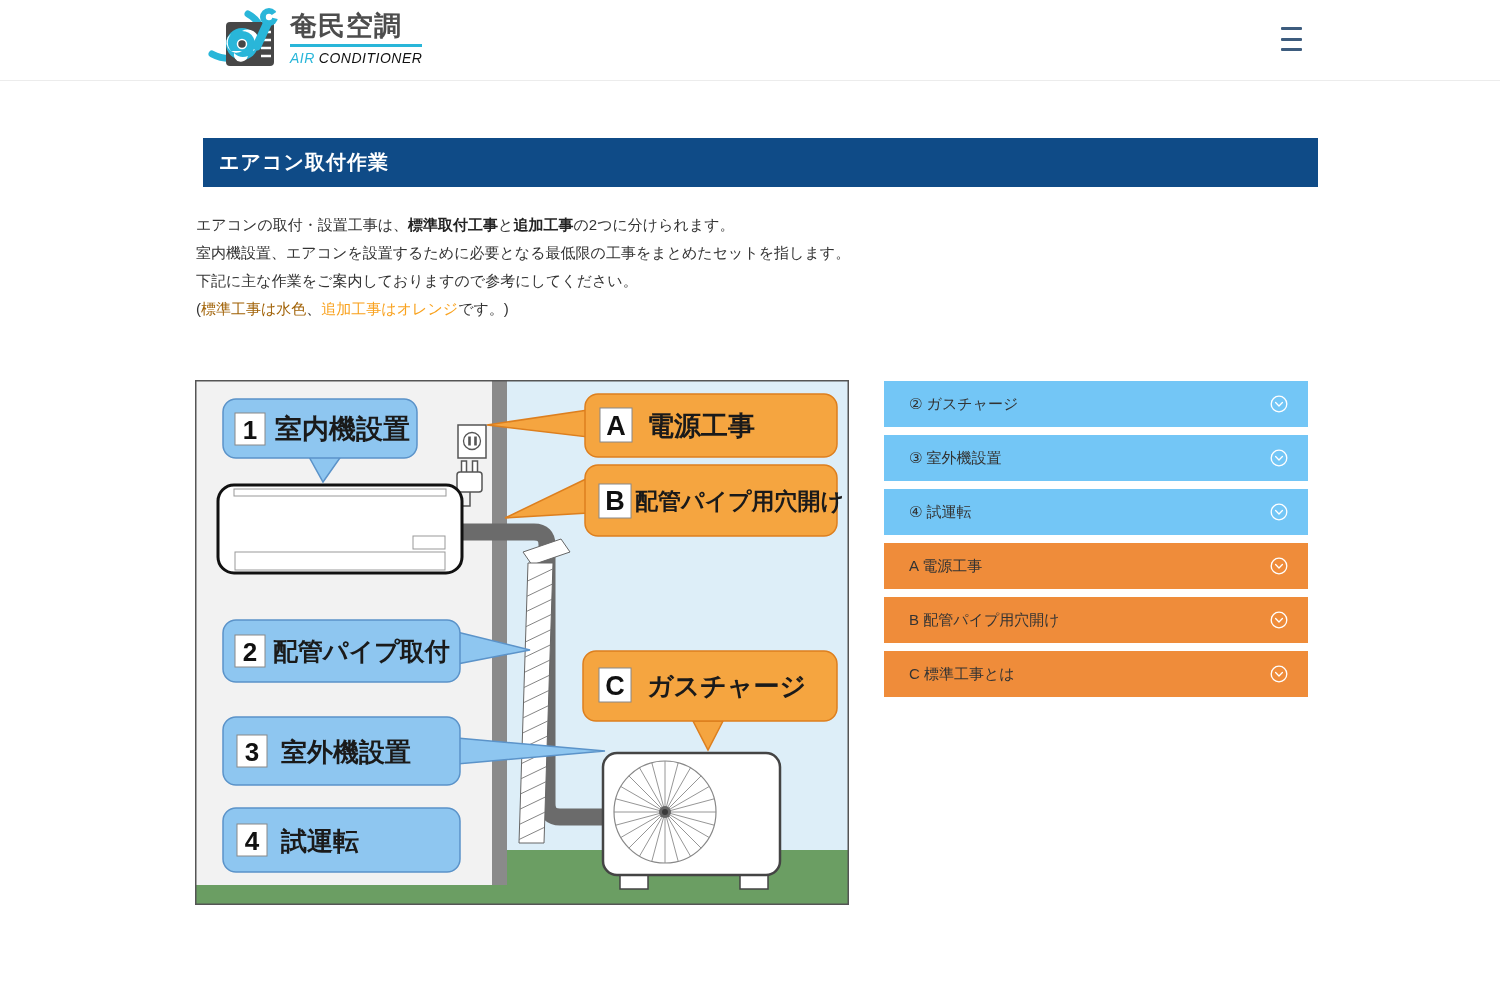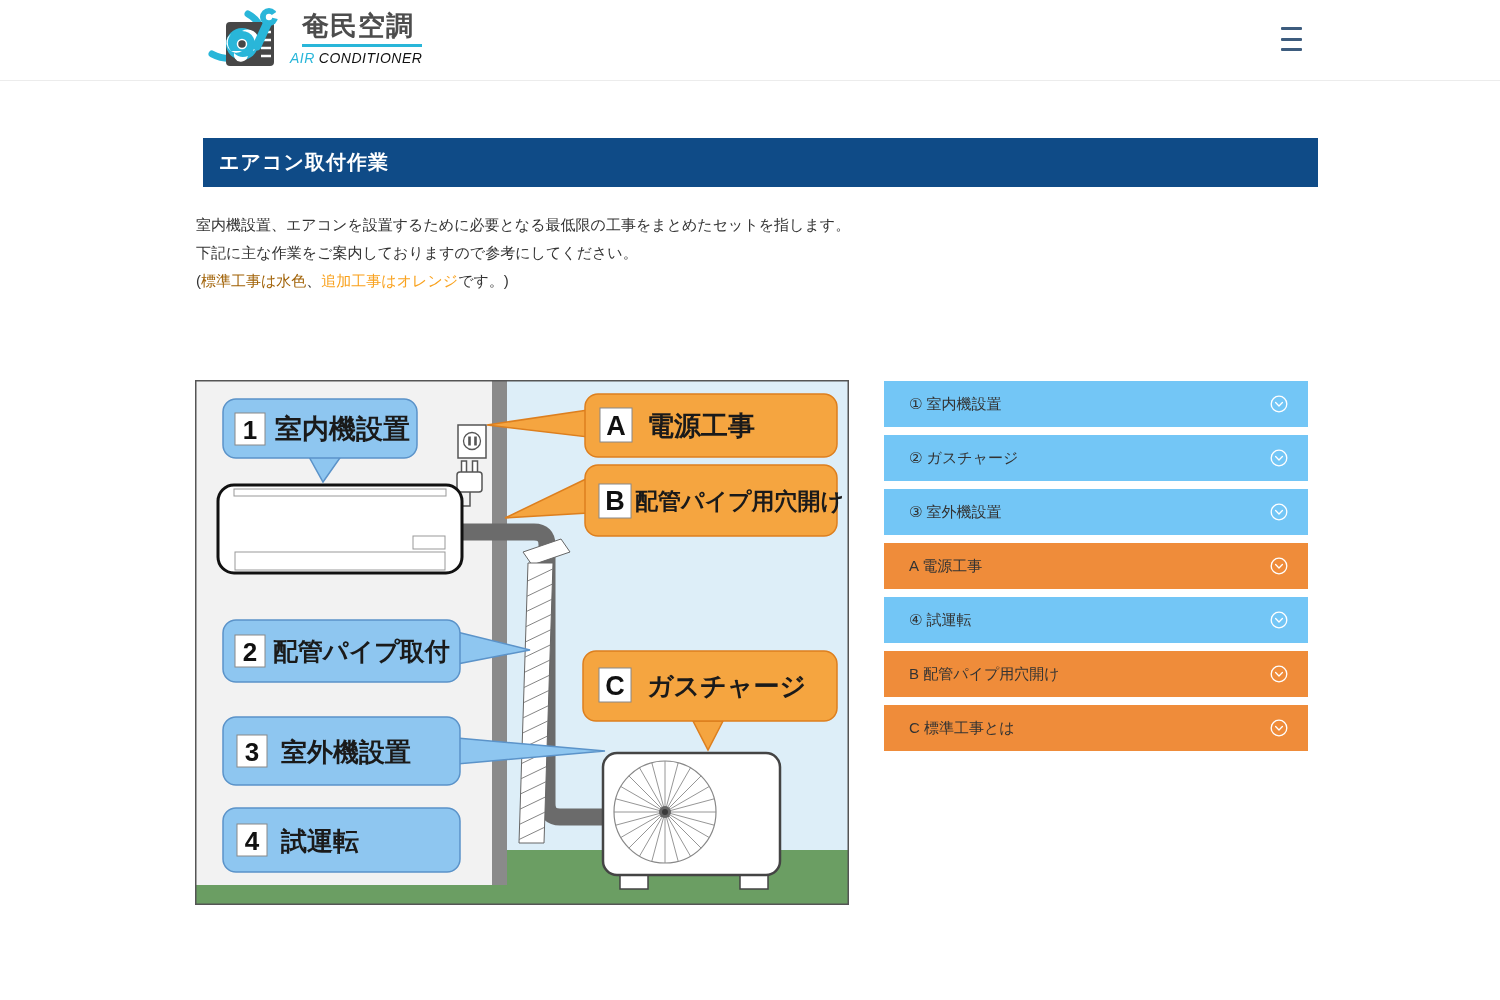--- a/index.html
+++ b/index.html
@@ -5,21 +5,21 @@
   html,body{margin:0;padding:0;}
   body{
     width:1500px;height:1000px;position:relative;background:#ffffff;
     font-family:"Liberation Sans","DejaVu Sans",sans-serif;color:#333;
     overflow:hidden;
   }
   
   .site-header{position:absolute;left:0;top:0;width:1500px;height:80px;background:#fff;border-bottom:1px solid #ececec;}
   .logo{position:absolute;left:198px;top:4px;display:flex;align-items:center;cursor:pointer;}
   .logo-text{margin-left:6px;}
-  .logo-title{font-size:27px;font-weight:900;color:#4d4d4d;letter-spacing:1px;line-height:1;padding-bottom:4px;border-bottom:3px solid #29b6d9;margin-left:12px;}
+  .logo-title{font-size:27px;font-weight:900;color:#4d4d4d;letter-spacing:1px;line-height:1;padding-bottom:4px;border-bottom:3px solid #29b6d9;}
   .logo-sub{font-size:14px;font-style:italic;font-weight:400;color:#111;letter-spacing:.5px;margin-top:3px;}
   .logo-sub .air{color:#29b6d9;margin-right:4px;}
   .hamburger{position:absolute;left:1281px;top:27px;width:24px;height:24px;background:none;border:none;padding:0;cursor:pointer;display:flex;flex-direction:column;justify-content:space-between;}
   .hamburger span{display:block;width:21px;height:3px;background:#3d5c7e;border-radius:1px;}
   
   .page-title{position:absolute;left:195px;top:130px;width:1115px;height:49px;margin:8px;background:#0f4b87;color:#fff;font-size:20px;font-weight:bold;line-height:49px;padding-left:16px;box-sizing:border-box;letter-spacing:1px;}
   
   .intro{position:absolute;left:196px;top:211px;margin:0;font-size:15px;line-height:28px;color:#333;}
   .intro .line{display:block;}
   .intro strong{font-weight:bold;color:#222;}
@@ -67,20 +67,21 @@
   <button class="hamburger" aria-label="menu">
     <span></span>
       <span></span>
       <span></span>
   </button>
 </header>
 
 <h1 class="page-title">エアコン取付作業</h1>
 
 <p class="intro">
+  <span class="line"><span>エアコンの取付・設置工事は、</span><strong>標準取付工事</strong><span>と</span><strong>追加工事</strong><span>の2つに分けられます。</span></span>
   <span class="line">室内機設置、エアコンを設置するために必要となる最低限の工事をまとめたセットを指します。</span>
   <span class="line">下記に主な作業をご案内しておりますので参考にしてください。</span>
   <span class="line"><span>(</span><span class="txt-cyan">標準工事は水色</span><span>、</span><span class="txt-orange">追加工事はオレンジ</span><span>です。)</span></span>
 </p>
 
 <div class="diagram">
 <svg width="654" height="525" viewBox="0 0 654 525">
 
   <rect x="0" y="0" width="654" height="525" fill="#f2f2f2"></rect>
   <rect x="312" y="0" width="342" height="525" fill="#ddeef8"></rect>
@@ -226,54 +227,47 @@
     <text class="tag-letter" x="420" y="315" font-size="27" text-anchor="middle">C</text>
     <text class="bubble-text" x="452" y="315" font-size="26">ガスチャージ</text>
   </g>
 
   <rect x="0.75" y="0.75" width="652.5" height="523.5" fill="none" stroke="#555" stroke-width="1.5"></rect>
 </svg>
 </div>
 
 <div class="accordion">
   <div class="acc-item standard">
-    <span>① 室内機設置</span>
-    <svg class="acc-chevron" width="18" height="18" viewBox="0 0 18 18">
-        <circle cx="9" cy="9" r="7.8" fill="none" stroke="#fff" stroke-width="1.3"></circle>
-        <polyline points="5.6,7.5 9,11 12.4,7.5" fill="none" stroke="#fff" stroke-width="1.3" stroke-linecap="round" stroke-linejoin="round"></polyline>
-      </svg>
-  </div>
-  <div class="acc-item standard">
     <span>② ガスチャージ</span>
     <svg class="acc-chevron" width="18" height="18" viewBox="0 0 18 18">
         <circle cx="9" cy="9" r="7.8" fill="none" stroke="#fff" stroke-width="1.3"></circle>
         <polyline points="5.6,7.5 9,11 12.4,7.5" fill="none" stroke="#fff" stroke-width="1.3" stroke-linecap="round" stroke-linejoin="round"></polyline>
       </svg>
   </div>
   <div class="acc-item standard">
     <span>③ 室外機設置</span>
     <svg class="acc-chevron" width="18" height="18" viewBox="0 0 18 18">
         <circle cx="9" cy="9" r="7.8" fill="none" stroke="#fff" stroke-width="1.3"></circle>
         <polyline points="5.6,7.5 9,11 12.4,7.5" fill="none" stroke="#fff" stroke-width="1.3" stroke-linecap="round" stroke-linejoin="round"></polyline>
       </svg>
   </div>
+  <div class="acc-item standard">
+    <span>④ 試運転</span>
+    <svg class="acc-chevron" width="18" height="18" viewBox="0 0 18 18">
+        <circle cx="9" cy="9" r="7.8" fill="none" stroke="#fff" stroke-width="1.3"></circle>
+        <polyline points="5.6,7.5 9,11 12.4,7.5" fill="none" stroke="#fff" stroke-width="1.3" stroke-linecap="round" stroke-linejoin="round"></polyline>
+      </svg>
+  </div>
   <div class="acc-item additional">
     <span>A 電源工事</span>
     <svg class="acc-chevron" width="18" height="18" viewBox="0 0 18 18">
         <circle cx="9" cy="9" r="7.8" fill="none" stroke="#fff" stroke-width="1.3"></circle>
         <polyline points="5.6,7.5 9,11 12.4,7.5" fill="none" stroke="#fff" stroke-width="1.3" stroke-linecap="round" stroke-linejoin="round"></polyline>
       </svg>
   </div>
-  <div class="acc-item standard">
-    <span>④ 試運転</span>
-    <svg class="acc-chevron" width="18" height="18" viewBox="0 0 18 18">
-        <circle cx="9" cy="9" r="7.8" fill="none" stroke="#fff" stroke-width="1.3"></circle>
-        <polyline points="5.6,7.5 9,11 12.4,7.5" fill="none" stroke="#fff" stroke-width="1.3" stroke-linecap="round" stroke-linejoin="round"></polyline>
-      </svg>
-  </div>
   <div class="acc-item additional">
     <span>B 配管パイプ用穴開け</span>
     <svg class="acc-chevron" width="18" height="18" viewBox="0 0 18 18">
         <circle cx="9" cy="9" r="7.8" fill="none" stroke="#fff" stroke-width="1.3"></circle>
         <polyline points="5.6,7.5 9,11 12.4,7.5" fill="none" stroke="#fff" stroke-width="1.3" stroke-linecap="round" stroke-linejoin="round"></polyline>
       </svg>
   </div>
   <div class="acc-item additional">
     <span>C 標準工事とは</span>
     <svg class="acc-chevron" width="18" height="18" viewBox="0 0 18 18">

